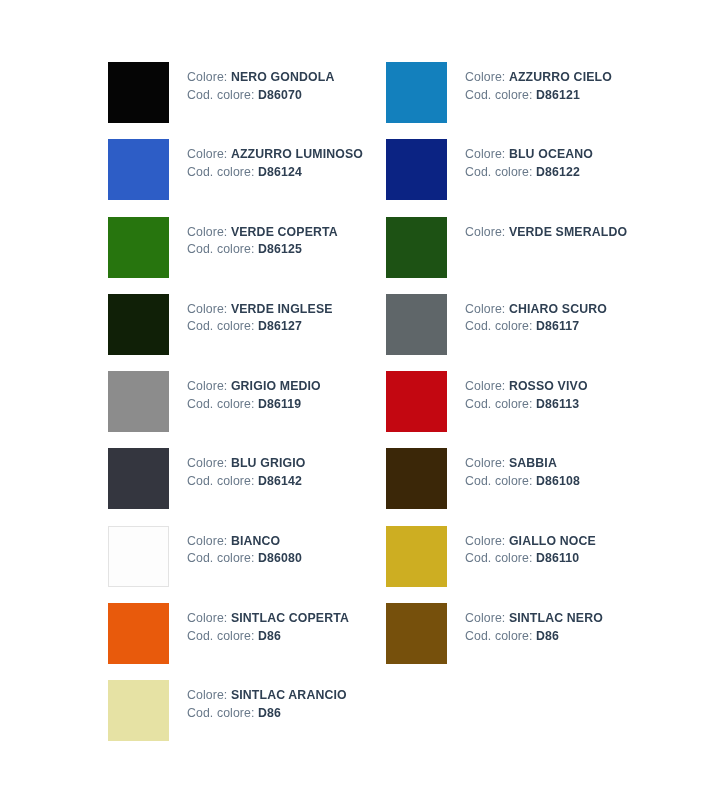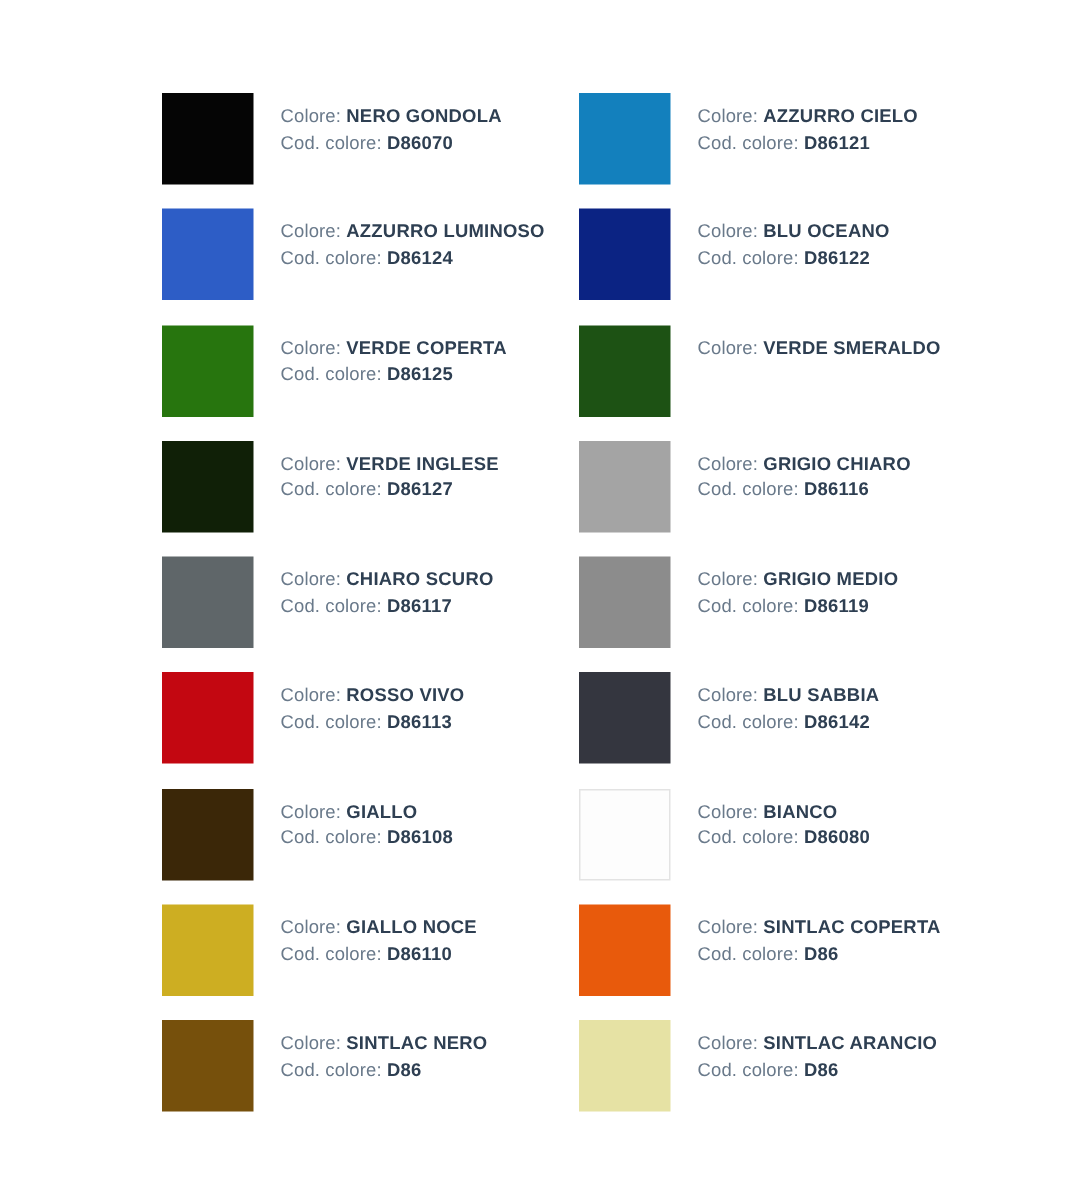--- a/index.html
+++ b/index.html
@@ -111,27 +111,20 @@
       </div>
     </div>
     <div class="swatch-item">
       <div class="swatch-chip" style="background: rgb(16, 32, 7);"></div>
       <div class="swatch-text">
         <div class="swatch-line"><span class="lbl">Colore:</span> <span class="val">VERDE INGLESE</span></div>
         <div class="swatch-line"><span class="lbl">Cod. colore:</span> <span class="val">D86127</span></div>
       </div>
     </div>
     <div class="swatch-item">
-      <div class="swatch-chip" style="background: rgb(164, 164, 164);"></div>
-      <div class="swatch-text">
-        <div class="swatch-line"><span class="lbl">Colore:</span> <span class="val">GRIGIO CHIARO</span></div>
-        <div class="swatch-line"><span class="lbl">Cod. colore:</span> <span class="val">D86116</span></div>
-      </div>
-    </div>
-    <div class="swatch-item">
       <div class="swatch-chip" style="background: rgb(95, 102, 105);"></div>
       <div class="swatch-text">
         <div class="swatch-line"><span class="lbl">Colore:</span> <span class="val">CHIARO SCURO</span></div>
         <div class="swatch-line"><span class="lbl">Cod. colore:</span> <span class="val">D86117</span></div>
       </div>
     </div>
     <div class="swatch-item">
       <div class="swatch-chip" style="background: rgb(140, 140, 140);"></div>
       <div class="swatch-text">
         <div class="swatch-line"><span class="lbl">Colore:</span> <span class="val">GRIGIO MEDIO</span></div>
@@ -141,28 +134,28 @@
     <div class="swatch-item">
       <div class="swatch-chip" style="background: rgb(195, 7, 17);"></div>
       <div class="swatch-text">
         <div class="swatch-line"><span class="lbl">Colore:</span> <span class="val">ROSSO VIVO</span></div>
         <div class="swatch-line"><span class="lbl">Cod. colore:</span> <span class="val">D86113</span></div>
       </div>
     </div>
     <div class="swatch-item">
       <div class="swatch-chip" style="background: rgb(52, 54, 63);"></div>
       <div class="swatch-text">
-        <div class="swatch-line"><span class="lbl">Colore:</span> <span class="val">BLU SABBIA</span></div>
+        <div class="swatch-line"><span class="lbl">Colore:</span> <span class="val">BLU GRIGIO</span></div>
         <div class="swatch-line"><span class="lbl">Cod. colore:</span> <span class="val">D86142</span></div>
       </div>
     </div>
     <div class="swatch-item">
       <div class="swatch-chip" style="background: rgb(59, 39, 8);"></div>
       <div class="swatch-text">
-        <div class="swatch-line"><span class="lbl">Colore:</span> <span class="val">GIALLO</span></div>
+        <div class="swatch-line"><span class="lbl">Colore:</span> <span class="val">SABBIA</span></div>
         <div class="swatch-line"><span class="lbl">Cod. colore:</span> <span class="val">D86108</span></div>
       </div>
     </div>
     <div class="swatch-item">
       <div class="swatch-chip bordered" style="background: rgb(253, 253, 253);"></div>
       <div class="swatch-text">
         <div class="swatch-line"><span class="lbl">Colore:</span> <span class="val">BIANCO</span></div>
         <div class="swatch-line"><span class="lbl">Cod. colore:</span> <span class="val">D86080</span></div>
       </div>
     </div>

